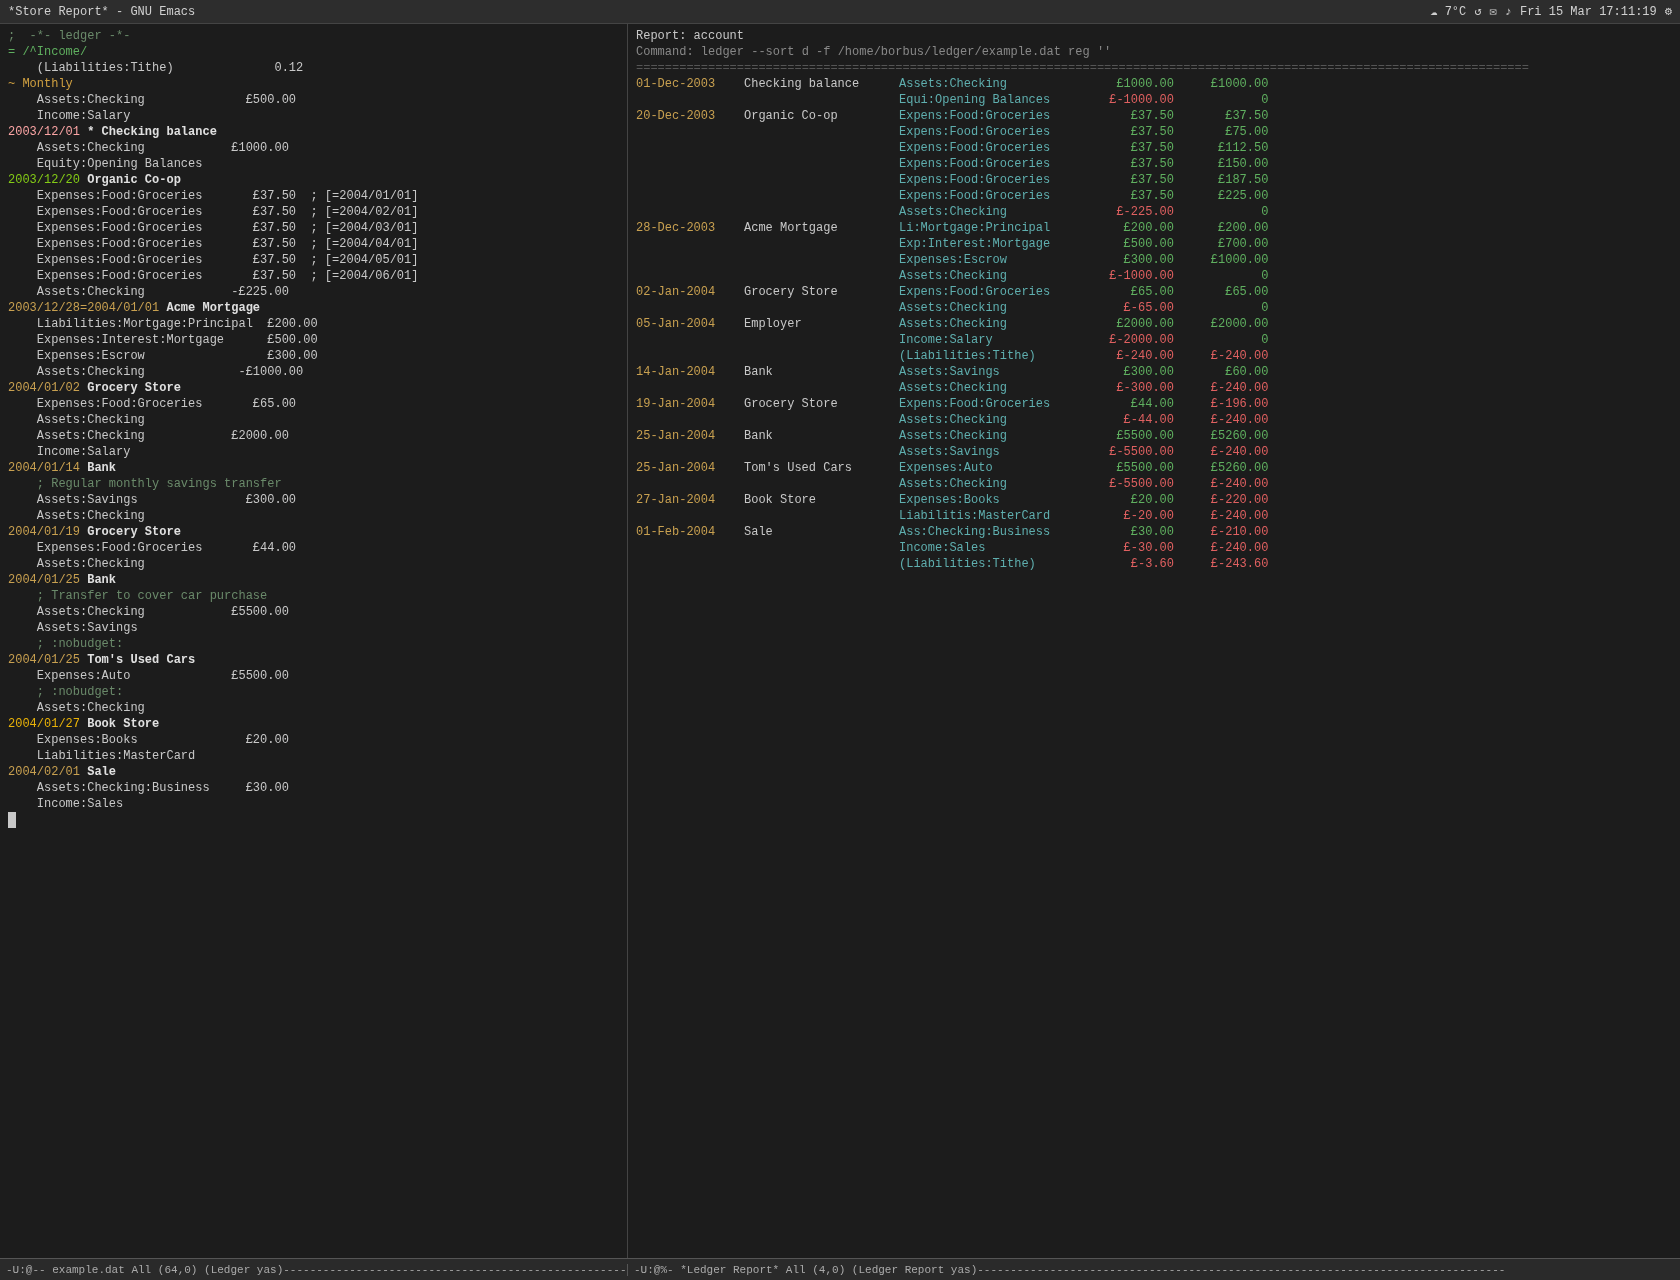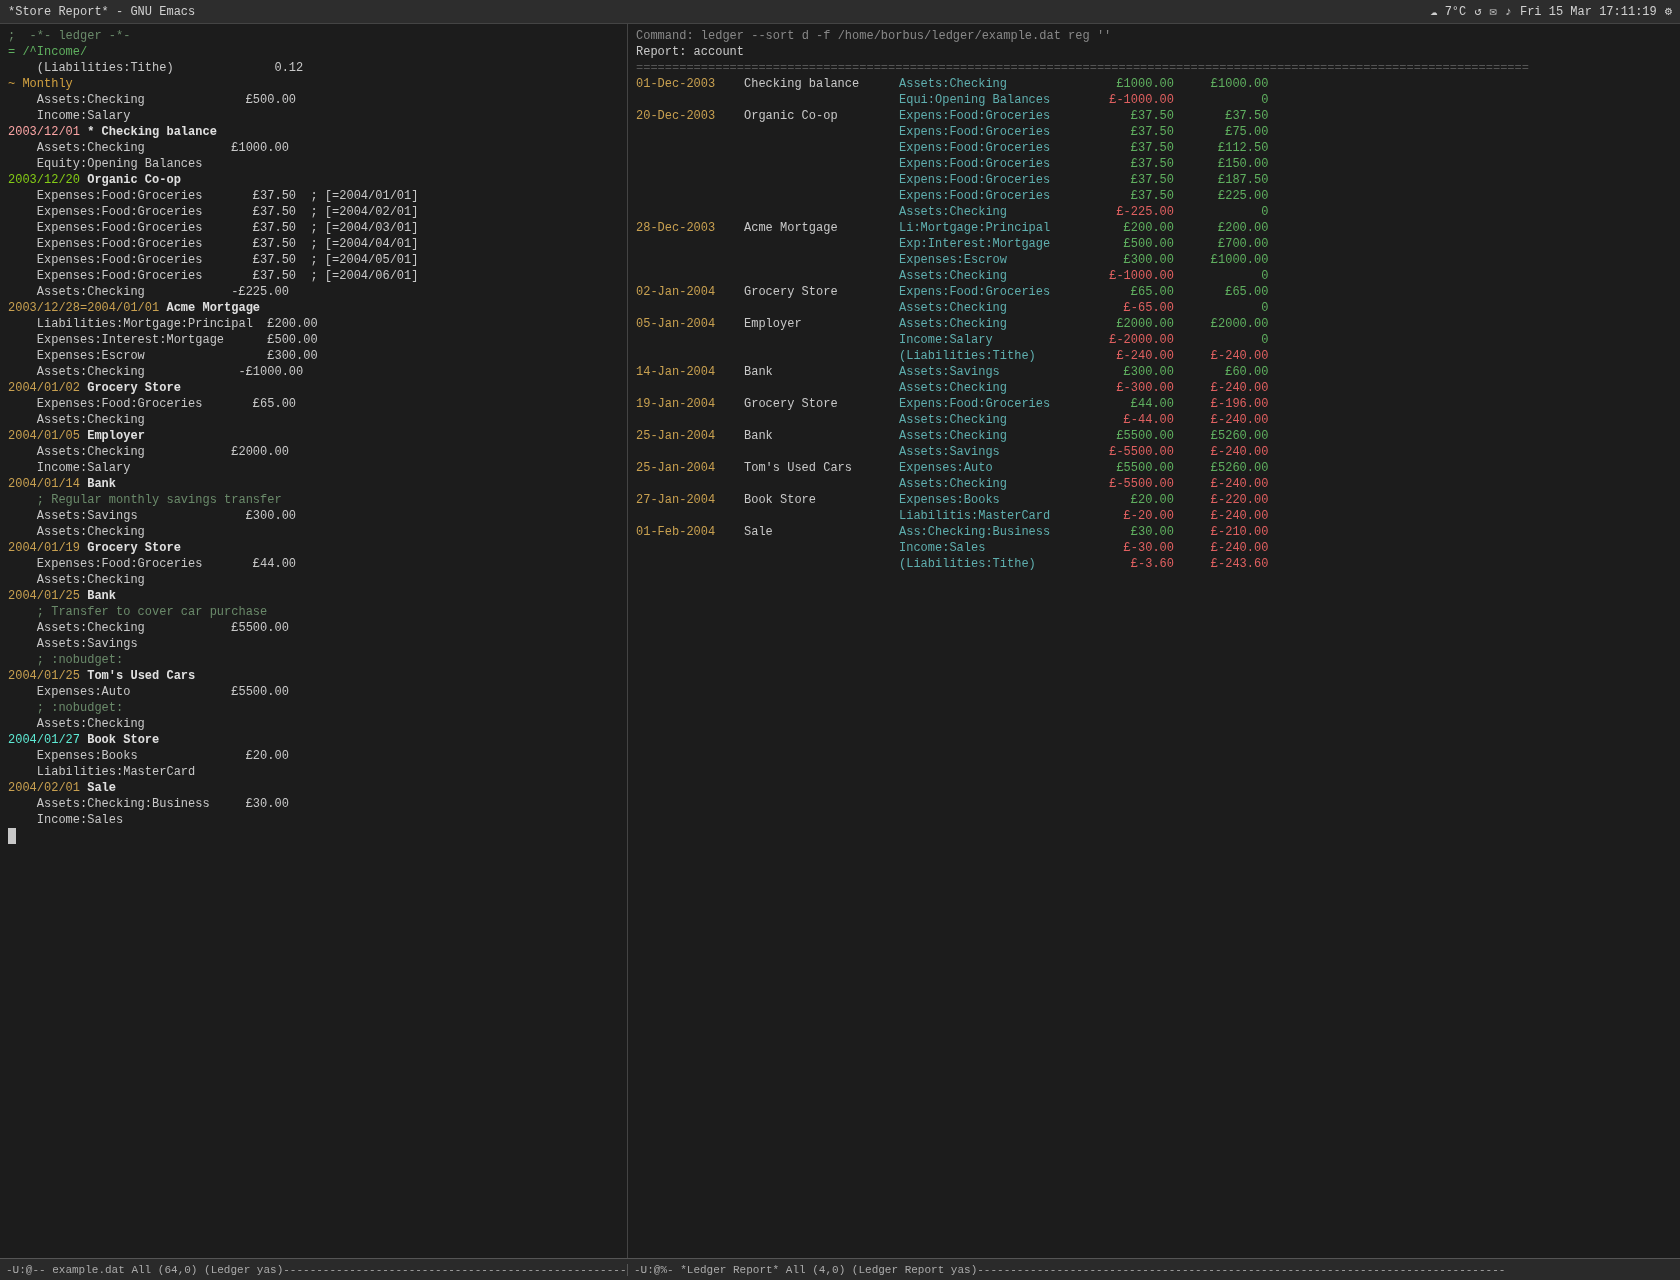--- a/index.html
+++ b/index.html
@@ -117,21 +117,20 @@
         <div class="line"><span style="color:#c8a050">2003/12/28=2004/01/01</span> <span style="color:#e0e0e0;font-weight:bold">Acme Mortgage</span></div>
         <div class="line">    Liabilities:Mortgage:Principal  £200.00</div>
         <div class="line">    Expenses:Interest:Mortgage      £500.00</div>
         <div class="line">    Expenses:Escrow                 £300.00</div>
         <div class="line">    Assets:Checking             -£1000.00</div>
         <div class="line"></div>
         <div class="line"><span style="color:#c8a050">2004/01/02</span> <span style="color:#e0e0e0;font-weight:bold">Grocery Store</span></div>
         <div class="line">    Expenses:Food:Groceries       £65.00</div>
         <div class="line">    Assets:Checking</div>
         <div class="line"></div>
-        <div class="line"><span style="color:#c8a050">2004/01/05</span> <span style="color:#e0e0e0;font-weight:bold">Employer</span></div>
         <div class="line">    Assets:Checking            £2000.00</div>
         <div class="line">    Income:Salary</div>
         <div class="line"></div>
         <div class="line"><span style="color:#c8a050">2004/01/14</span> <span style="color:#e0e0e0;font-weight:bold">Bank</span></div>
         <div class="line"><span style="color:#6a8a6a">    ; Regular monthly savings transfer</span></div>
         <div class="line">    Assets:Savings               £300.00</div>
         <div class="line">    Assets:Checking</div>
         <div class="line"></div>
         <div class="line"><span style="color:#c8a050">2004/01/19</span> <span style="color:#e0e0e0;font-weight:bold">Grocery Store</span></div>
         <div class="line">    Expenses:Food:Groceries       £44.00</div>
@@ -141,34 +140,34 @@
         <div class="line"><span style="color:#6a8a6a">    ; Transfer to cover car purchase</span></div>
         <div class="line">    Assets:Checking            £5500.00</div>
         <div class="line">    Assets:Savings</div>
         <div class="line"><span style="color:#6a8a6a">    ; :nobudget:</span></div>
         <div class="line"></div>
         <div class="line"><span style="color:#c8a050">2004/01/25</span> <span style="color:#e0e0e0;font-weight:bold">Tom's Used Cars</span></div>
         <div class="line">    Expenses:Auto              £5500.00</div>
         <div class="line"><span style="color:#6a8a6a">    ; :nobudget:</span></div>
         <div class="line">    Assets:Checking</div>
         <div class="line"></div>
-        <div class="line"><span style="color:#5eead4">2004/01/27</span> <span style="color:#e0e0e0;font-weight:bold">Book Store</span></div>
+        <div class="line"><span style="color:#eab308">2004/01/27</span> <span style="color:#e0e0e0;font-weight:bold">Book Store</span></div>
         <div class="line">    Expenses:Books               £20.00</div>
         <div class="line">    Liabilities:MasterCard</div>
         <div class="line"></div>
         <div class="line"><span style="color:#c8a050">2004/02/01</span> <span style="color:#e0e0e0;font-weight:bold">Sale</span></div>
         <div class="line">    Assets:Checking:Business     £30.00</div>
         <div class="line">    Income:Sales</div>
         <div class="line"><span style="background:#c8c8c8;color:#1c1c1c;display:inline-block;width:8px">&nbsp;</span></div>
       </div>
   </div>
   <div id="right-pane">
     <div id="right-content">
+        <div class="line"><span style="color:#c8c8c8">Report: account</span></div>
         <div class="line"><span style="color:#888">Command: ledger --sort d -f /home/borbus/ledger/example.dat reg ''</span></div>
-        <div class="line"><span style="color:#c8c8c8">Report: account</span></div>
         <div class="line"><span style="color:#555">============================================================================================================================</span></div>
         <div class="line"><span style="color:#c8a050;display:inline-block;width:108px">01-Dec-2003</span><span style="color:#c8c8c8;display:inline-block;width:155px">Checking balance</span><span style="color:#5fafaf;display:inline-block;width:195px">Assets:Checking</span><span style="color:#5faf5f;display:inline-block;width:80px;text-align:right">£1000.00</span>  <span style="color:#5faf5f;display:inline-block;width:80px;text-align:right">£1000.00</span></div>
         <div class="line"><span style="display:inline-block;width:108px"></span><span style="display:inline-block;width:155px"></span><span style="color:#5fafaf;display:inline-block;width:195px">Equi:Opening Balances</span><span style="color:#df6060;display:inline-block;width:80px;text-align:right">£-1000.00</span>  <span style="color:#5faf5f;display:inline-block;width:80px;text-align:right">0</span></div>
         <div class="line"><span style="color:#c8a050;display:inline-block;width:108px">20-Dec-2003</span><span style="color:#c8c8c8;display:inline-block;width:155px">Organic Co-op</span><span style="color:#5fafaf;display:inline-block;width:195px">Expens:Food:Groceries</span><span style="color:#5faf5f;display:inline-block;width:80px;text-align:right">£37.50</span>  <span style="color:#5faf5f;display:inline-block;width:80px;text-align:right">£37.50</span></div>
         <div class="line"><span style="display:inline-block;width:108px"></span><span style="display:inline-block;width:155px"></span><span style="color:#5fafaf;display:inline-block;width:195px">Expens:Food:Groceries</span><span style="color:#5faf5f;display:inline-block;width:80px;text-align:right">£37.50</span>  <span style="color:#5faf5f;display:inline-block;width:80px;text-align:right">£75.00</span></div>
         <div class="line"><span style="display:inline-block;width:108px"></span><span style="display:inline-block;width:155px"></span><span style="color:#5fafaf;display:inline-block;width:195px">Expens:Food:Groceries</span><span style="color:#5faf5f;display:inline-block;width:80px;text-align:right">£37.50</span>  <span style="color:#5faf5f;display:inline-block;width:80px;text-align:right">£112.50</span></div>
         <div class="line"><span style="display:inline-block;width:108px"></span><span style="display:inline-block;width:155px"></span><span style="color:#5fafaf;display:inline-block;width:195px">Expens:Food:Groceries</span><span style="color:#5faf5f;display:inline-block;width:80px;text-align:right">£37.50</span>  <span style="color:#5faf5f;display:inline-block;width:80px;text-align:right">£150.00</span></div>
         <div class="line"><span style="display:inline-block;width:108px"></span><span style="display:inline-block;width:155px"></span><span style="color:#5fafaf;display:inline-block;width:195px">Expens:Food:Groceries</span><span style="color:#5faf5f;display:inline-block;width:80px;text-align:right">£37.50</span>  <span style="color:#5faf5f;display:inline-block;width:80px;text-align:right">£187.50</span></div>
         <div class="line"><span style="display:inline-block;width:108px"></span><span style="display:inline-block;width:155px"></span><span style="color:#5fafaf;display:inline-block;width:195px">Expens:Food:Groceries</span><span style="color:#5faf5f;display:inline-block;width:80px;text-align:right">£37.50</span>  <span style="color:#5faf5f;display:inline-block;width:80px;text-align:right">£225.00</span></div>
         <div class="line"><span style="display:inline-block;width:108px"></span><span style="display:inline-block;width:155px"></span><span style="color:#5fafaf;display:inline-block;width:195px">Assets:Checking</span><span style="color:#df6060;display:inline-block;width:80px;text-align:right">£-225.00</span>  <span style="color:#5faf5f;display:inline-block;width:80px;text-align:right">0</span></div>

